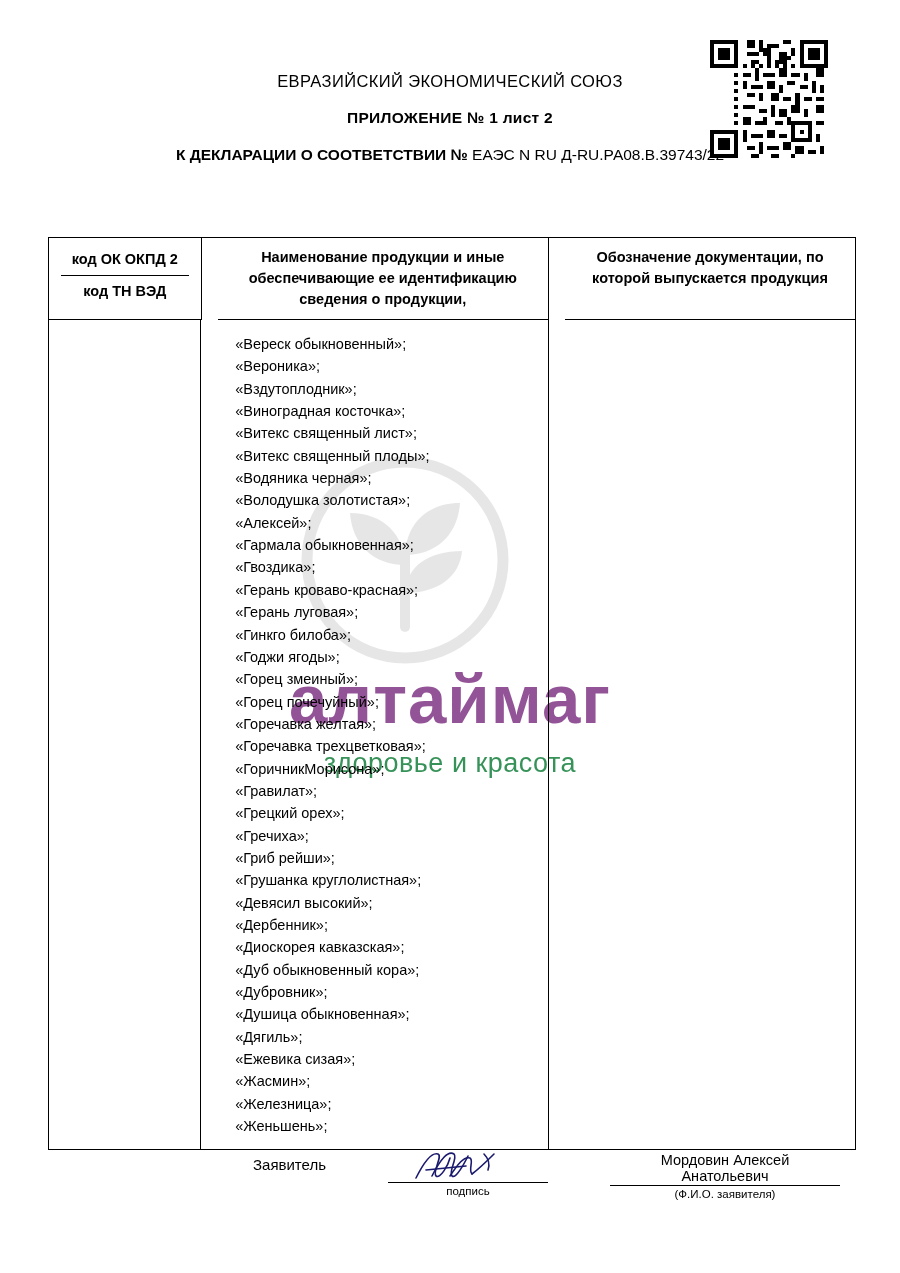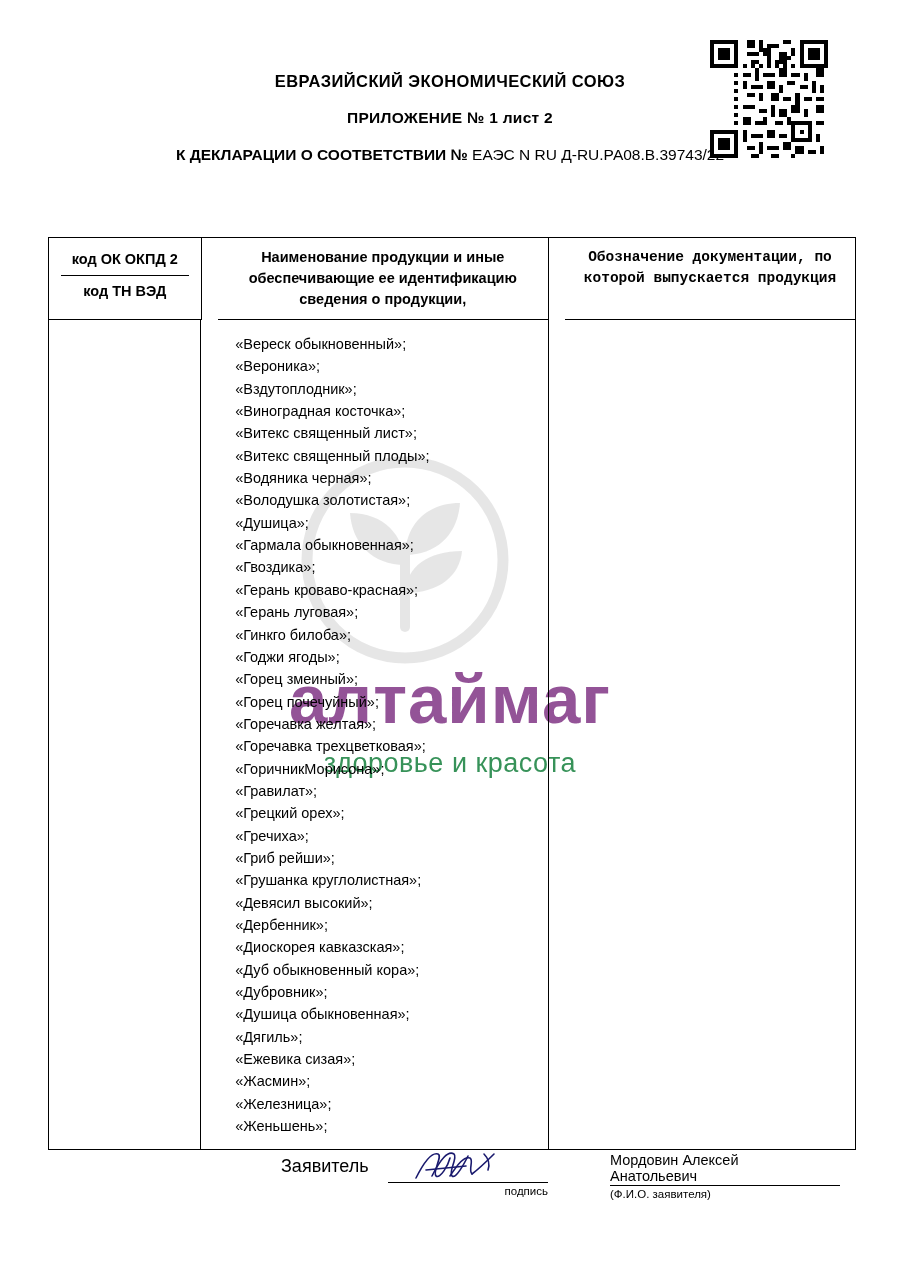--- a/index.html
+++ b/index.html
@@ -82,21 +82,21 @@
   .hdr {
     position: absolute;
     left: 0;
     top: 72px;
     width: 900px;
     text-align: center;
     z-index: 7;
   }
   .hdr-line1 {
     font-size: 16.5px;
-    font-weight: bold;
+    font-weight: normal;
     letter-spacing: 0.4px;
   }
   .hdr-line2 {
     margin-top: 18px;
     font-size: 15.5px;
     font-weight: bold;
     letter-spacing: 0.3px;
   }
   .hdr-line3 {
     margin-top: 19px;
@@ -124,21 +124,20 @@
     border-right: 1.6px solid #000;
   }
   .col-b {
     width: 344px;
     box-sizing: border-box;
     border-right: 1.6px solid #000;
   }
   .col-c {
     width: 301px;
     box-sizing: border-box;
-    font-family: Liberation Mono, monospace;
   }
 
   .head-row .col-a,
   .head-row .col-b,
   .head-row .col-c {
     border-bottom: 1.6px solid #000;
     padding: 9px 8px 9px 8px;
     text-align: center;
     font-weight: bold;
     font-size: 14.5px;
@@ -171,48 +170,48 @@
     left: 0;
     top: 1148px;
     width: 900px;
     height: 90px;
     z-index: 7;
   }
   .foot-applicant {
     position: absolute;
     left: 253px;
     top: 8px;
-    font-size: 18px;
-    margin-left: 28px;
+    font-size: 15px;
   }
   .sig-block {
     position: absolute;
     left: 388px;
     top: 0px;
     width: 160px;
-    text-align: right;
+    text-align: center;
   }
   .sig-img {
     height: 34px;
     position: relative;
   }
   .sig-line {
     border-bottom: 1.2px solid #000;
     width: 160px;
     height: 0;
   }
   .sig-caption {
     font-size: 11.5px;
     margin-top: 2px;
   }
   .name-block {
     position: absolute;
     left: 610px;
     top: 4px;
     width: 230px;
+    text-align: center;
   }
   .name-l1 { font-size: 14.5px; }
   .name-l2 { font-size: 14.5px; }
   .name-line {
     border-bottom: 1.2px solid #000;
     width: 230px;
     height: 0;
     margin-top: 1px;
   }
   .name-caption {
@@ -377,21 +376,21 @@
       <div class="col-b">
         <div id="product-list">
             <div class="prod-item">«Вереск обыкновенный»;</div>
             <div class="prod-item">«Вероника»;</div>
             <div class="prod-item">«Вздутоплодник»;</div>
             <div class="prod-item">«Виноградная косточка»;</div>
             <div class="prod-item">«Витекс священный лист»;</div>
             <div class="prod-item">«Витекс священный плоды»;</div>
             <div class="prod-item">«Водяника черная»;</div>
             <div class="prod-item">«Володушка золотистая»;</div>
-            <div class="prod-item">«Душица»;</div>
+            <div class="prod-item">«Алексей»;</div>
             <div class="prod-item">«Гармала обыкновенная»;</div>
             <div class="prod-item">«Гвоздика»;</div>
             <div class="prod-item">«Герань кроваво-красная»;</div>
             <div class="prod-item">«Герань луговая»;</div>
             <div class="prod-item">«Гинкго билоба»;</div>
             <div class="prod-item">«Годжи ягоды»;</div>
             <div class="prod-item">«Горец змеиный»;</div>
             <div class="prod-item">«Горец почечуйный»;</div>
             <div class="prod-item">«Горечавка желтая»;</div>
             <div class="prod-item">«Горечавка трехцветковая»;</div>

